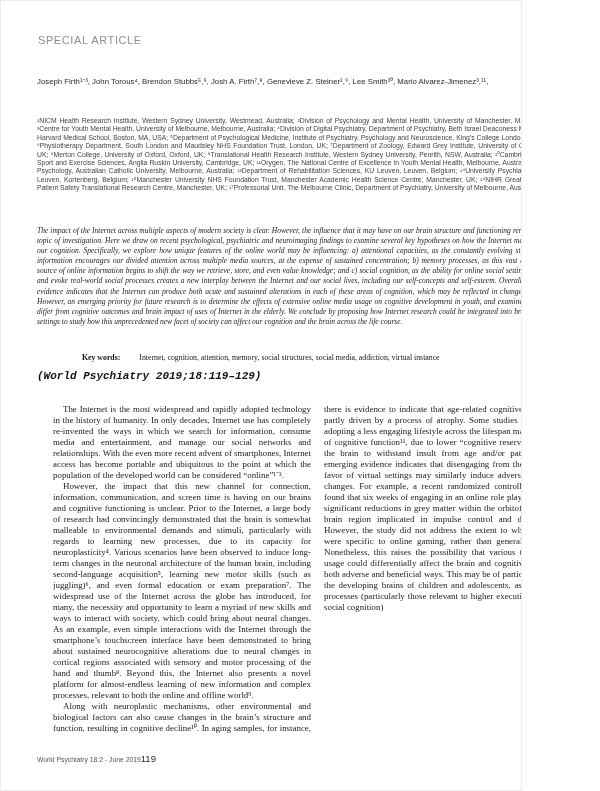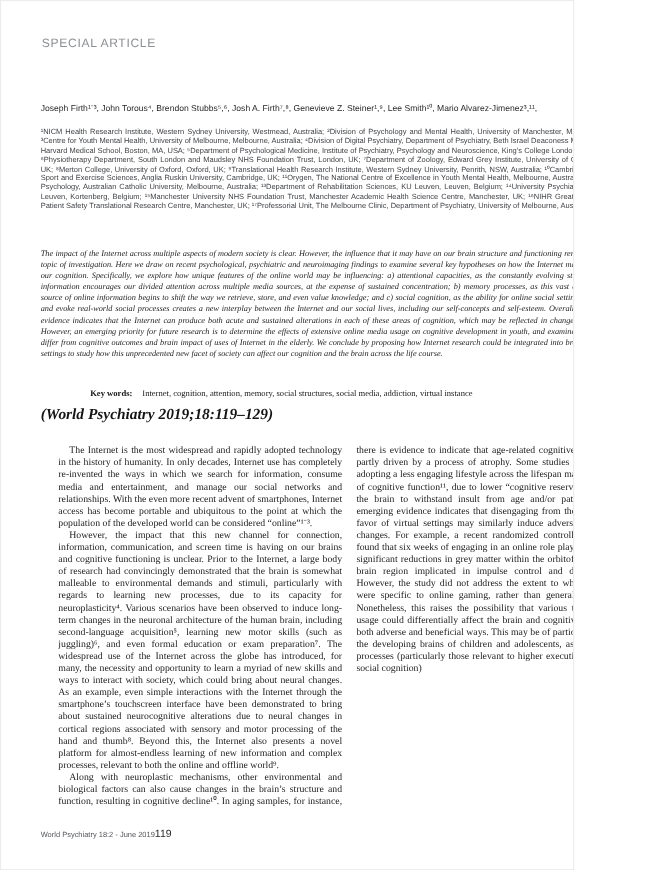--- a/index.html
+++ b/index.html
@@ -12,42 +12,42 @@
     position:absolute; left:37px; top:33px;
     font-family:"Liberation Sans", sans-serif; font-size:11px;
     letter-spacing:0.6px; color:#8d9094;
   }
   .title {
     position:absolute; left:36px; top:64px; width:560px; margin:0;
     font-size:18.5px; font-weight:bold; letter-spacing:-0.4px;
     color:#121212; white-space:nowrap;
   }
   .authors {
-    position:absolute; left:36px; top:93px; width:530px;
+    position:absolute; left:36px; top:76px; width:530px;
     font-family:"Liberation Sans", sans-serif; font-size:7.8px;
     line-height:10.6px; color:#28292b;
   }
   .affiliations {
     position:absolute; left:36px; top:116px; width:529px;
     font-family:"Liberation Sans", sans-serif; font-size:6.8px;
     line-height:8.4px; text-align:justify; color:#404347;
   }
   .abstract {
     position:absolute; left:36px; top:225px; width:529px;
     font-size:7.5px; font-style:italic; line-height:10.1px;
     text-align:justify; color:#1c1c1c;
   }
   .keywords {
     position:absolute; left:36px; top:352px; width:529px;
     font-size:7.8px; color:#141414;
   }
-  .kw-label { font-weight:bold; margin-right:9px;padding-left:45px; }
+  .kw-label { font-weight:bold; margin-right:19px;padding-left:45px; }
   .citation {
     position:absolute; left:36px; top:369px;
-    font-size:14px; font-weight:bold; font-style:italic; color:#141414;
+    font-size:11px; font-weight:bold; font-style:italic; color:#141414;font-family:Liberation Mono, monospace;
   }
   .body-columns {
     position:absolute; left:52px; top:403px; width:529px; height:340px;
     column-count:2; column-gap:13px; column-fill:auto;
     font-size:8.9px; line-height:11px; text-align:justify;
     color:#1a1a1a; overflow:hidden;
   }
   .body-columns p { margin:0; text-indent:10px; }
   .footer {
     position:absolute; left:36px; right:35px; top:752px;

